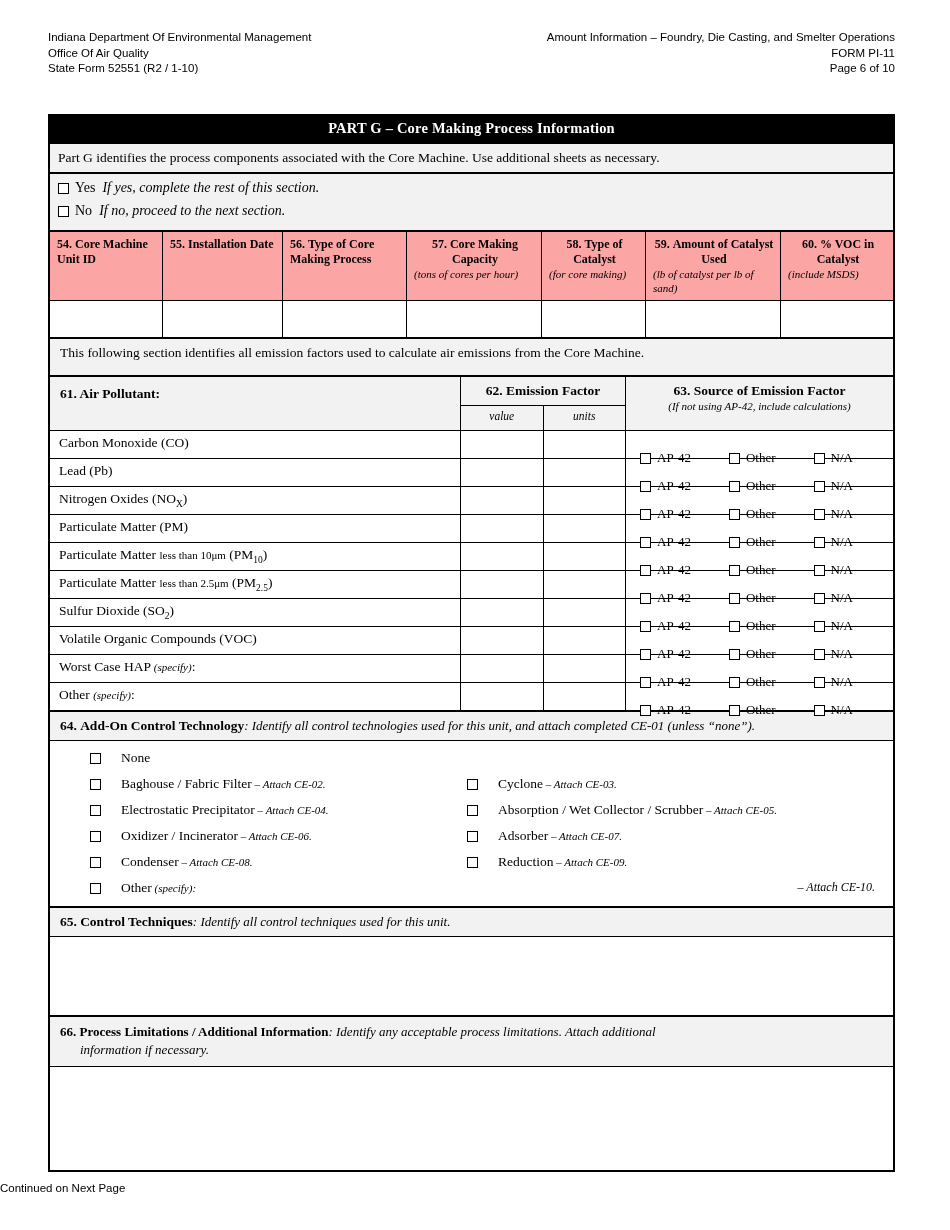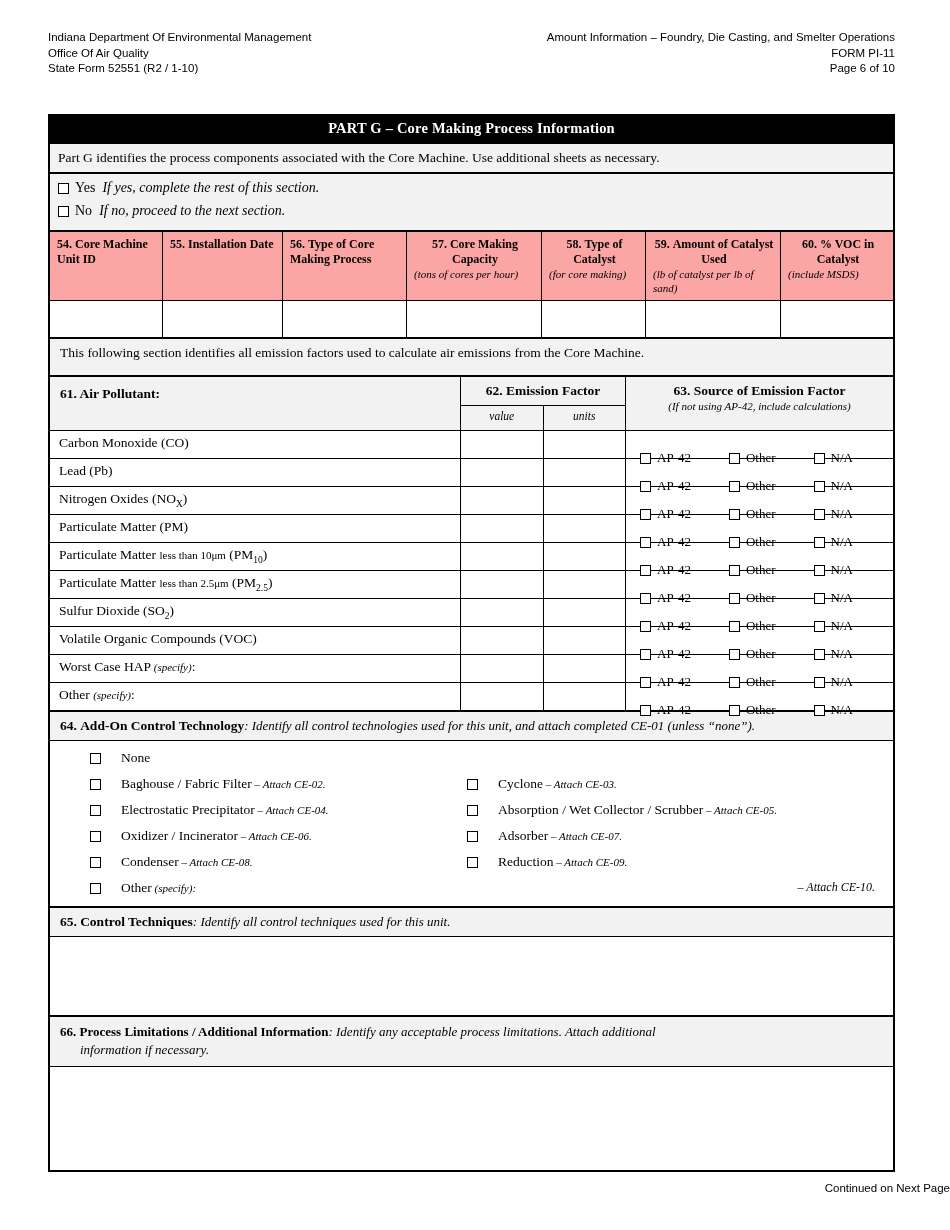--- a/index.html
+++ b/index.html
@@ -316,21 +316,21 @@
     border-top: 1.5px solid #000;
     background: #fff;
     height: 103px;
   }
 
   .footer {
     position: absolute;
     left: 0;
     top: 1182px;
     width: 950px;
-    text-align: right;
+    text-align: left;
     font-size: 11.5px;
   }
 </style>
 </head>
 <body>
 
 <div class="page">
 
   <div class="doc-header">
     <div class="row">

